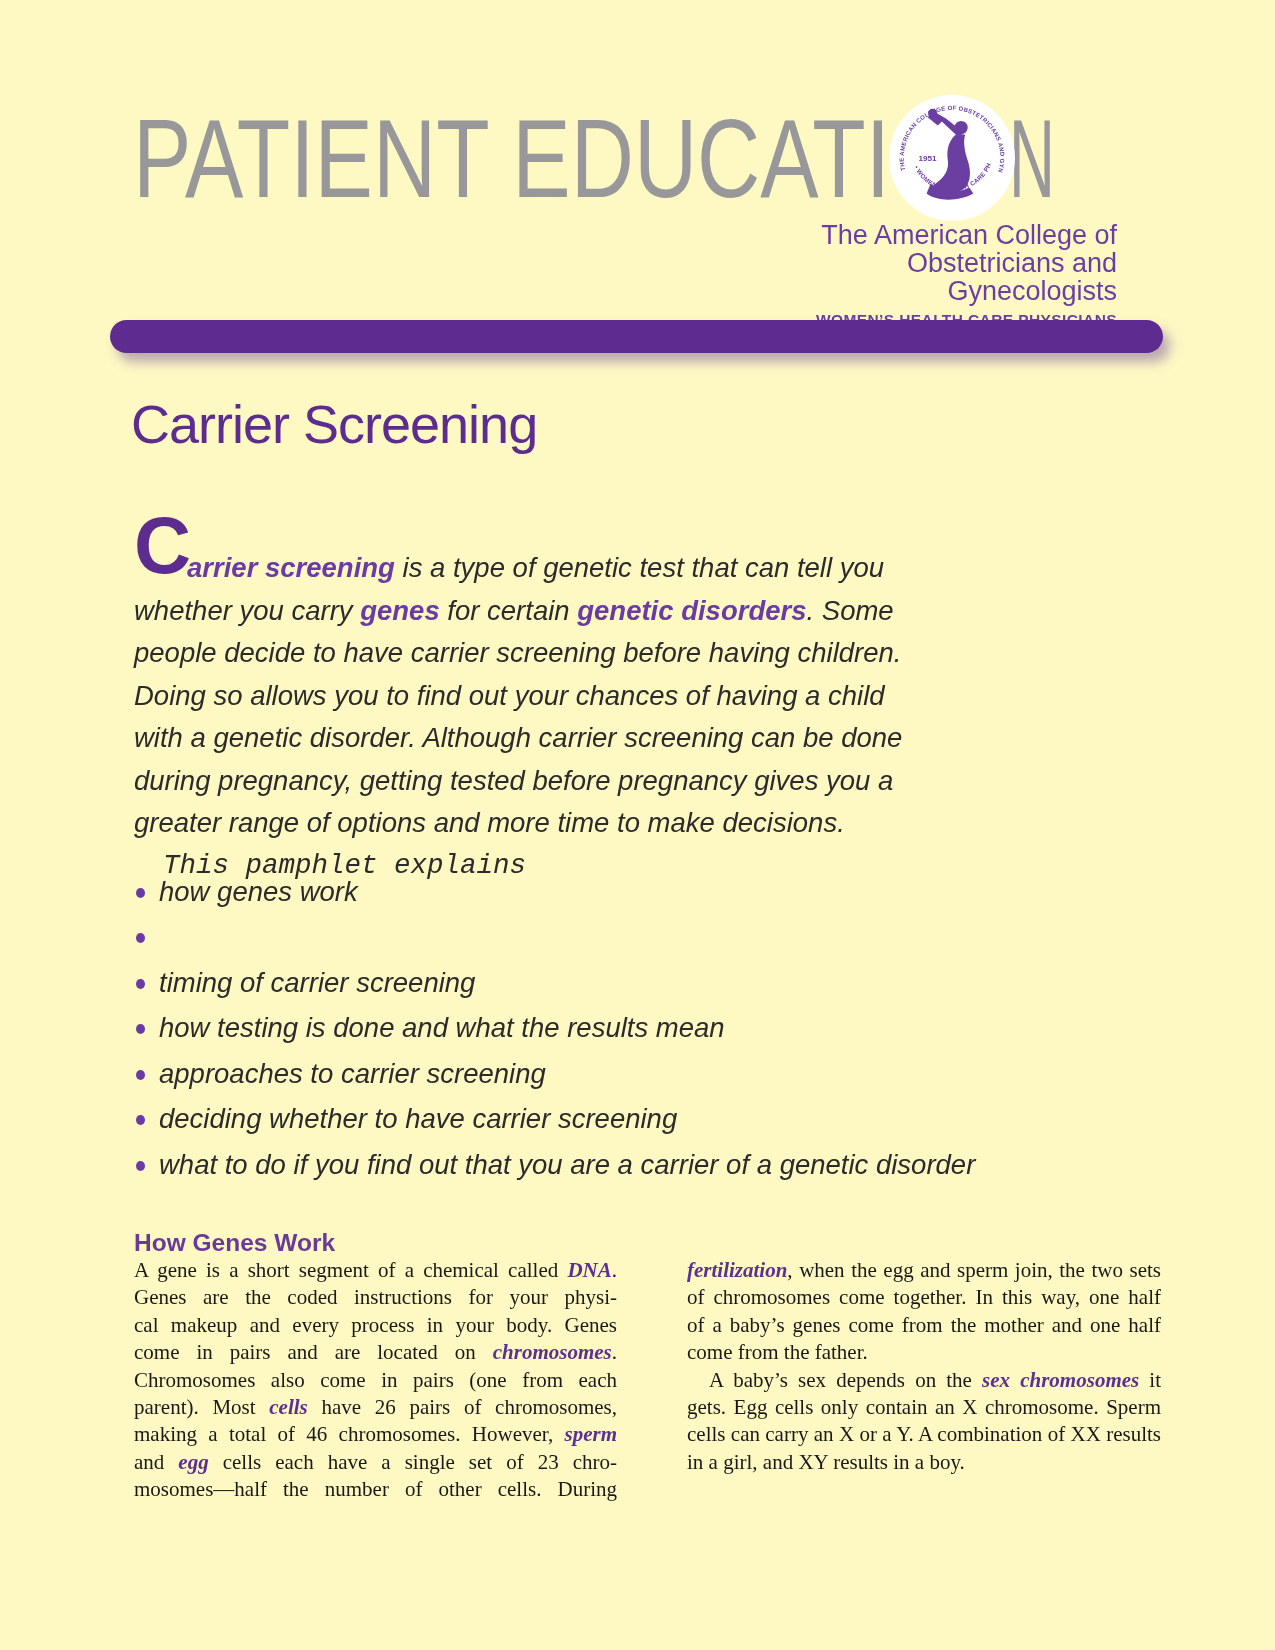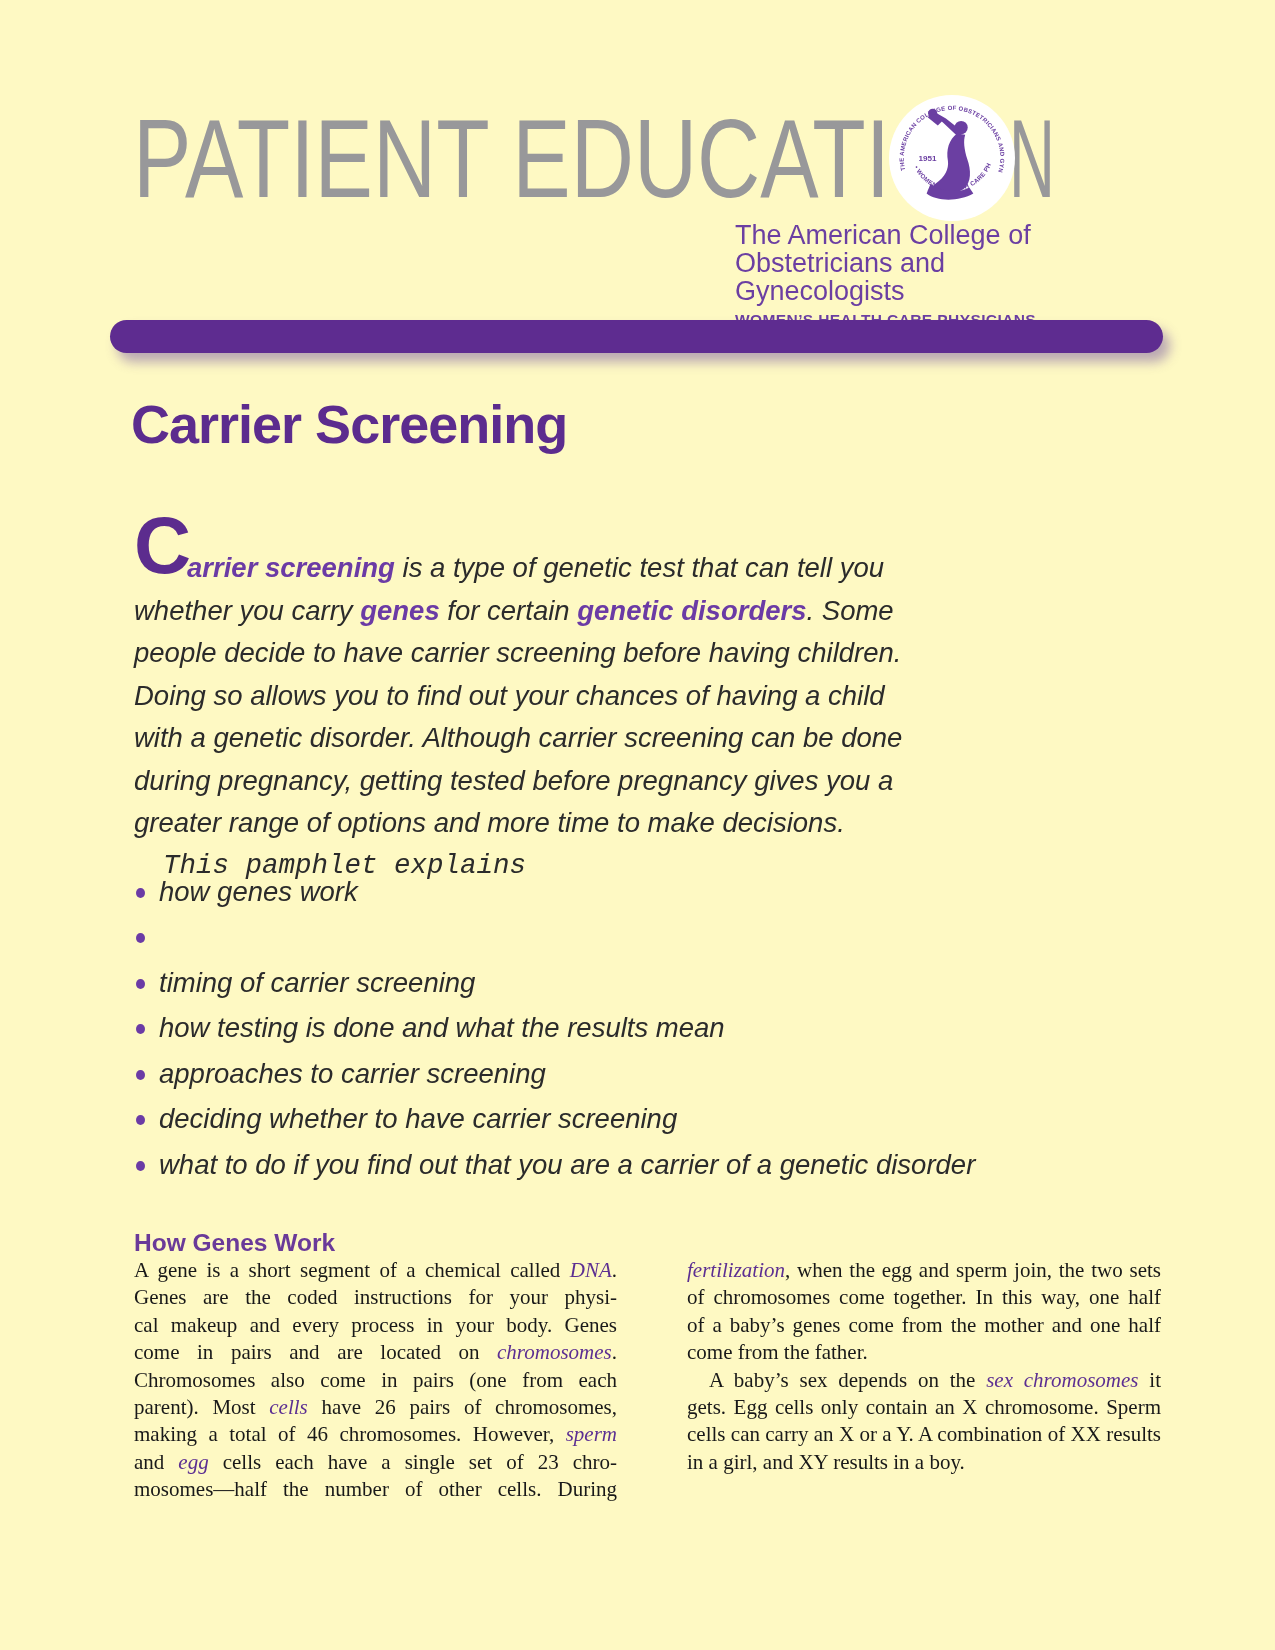--- a/index.html
+++ b/index.html
@@ -12,30 +12,30 @@
 
   
   .seal{position:absolute;left:888px;top:94px;width:128px;height:128px;}
   .seal text{font-family:"Liberation Sans",sans-serif;fill:#6b3fa2;}
   .ring-top{font-size:5.9px;letter-spacing:.25px;font-weight:700;}
   .ring-bottom{font-size:6.1px;letter-spacing:.3px;font-weight:700;}
   .seal-year{font-size:8px;font-weight:700;}
   .fig{fill:#6b3fa2;stroke:none;}
 
   
-  .org{position:absolute;left:735px;top:221px;width:382px;text-align:left;color:#6b3fa2;}
+  .org{position:absolute;left:735px;top:221px;width:382px;text-align:right;color:#6b3fa2;}
   .org .l{font-size:27px;line-height:28px;font-weight:400;}
   .org .tag{margin-top:7px;font-size:15.5px;line-height:16px;font-weight:700;letter-spacing:.4px;}
 
   
   .bar{position:absolute;left:110px;top:320px;width:1053px;height:33px;border-radius:17px;
        background:#5e2c90;box-shadow:7px 9px 12px rgba(104,70,160,.45);}
 
   
-  .title{position:absolute;left:131px;top:397px;font-size:54px;line-height:1;font-weight:700;
+  .title{position:absolute;left:131px;top:397px;font-size:54px;line-height:1;font-weight:400;
          letter-spacing:-1px;color:#5c2c8e;}
 
   
   .intro{position:absolute;left:134px;top:535px;width:790px;font-style:italic;
          font-size:27.5px;line-height:42.5px;color:#2b2b2b;}
   .intro .t-line{height:42.5px;white-space:nowrap;}
   .intro .t-line.first{padding-left:53px;margin-top:12px;}
   .intro .em{font-weight:700;color:#6b3ba5;}
   .dropcap{position:absolute;left:0;top:-29px;font-size:79px;line-height:1;font-weight:700;
            font-style:normal;color:#5c2c8e;}
@@ -50,21 +50,21 @@
   
   .section-h{position:absolute;left:134px;top:1231px;font-size:24.5px;line-height:1;
              font-weight:700;color:#6a3a99;}
   .col{position:absolute;top:1257px;font-family:"Liberation Serif",serif;
        font-size:21px;line-height:27.4px;color:#191919;}
   .col-left{left:134px;width:483px;}
   .col-right{left:687px;width:474px;}
   .col .t-line{height:27.4px;}
   .col .t-line.just{text-align:justify;text-align-last:justify;}
   .col .t-line.ind{text-indent:22px;}
-  .col .em{font-style:italic;font-weight:400;color:#5c2f92;}
+  .col .em{font-style:italic;font-weight:700;color:#5c2f92;}
 </style>
 </head>
 <body>
 
 <div class="page">
 
   <svg class="pe-svg" width="930" height="130" viewBox="0 0 930 130">
     <text class="pe-text" x="0" y="112" textLength="757" lengthAdjust="spacingAndGlyphs">PATIENT EDUCATI</text>
     <text class="pe-text" x="876" y="112" textLength="46" lengthAdjust="spacingAndGlyphs">N</text>
   </svg>

